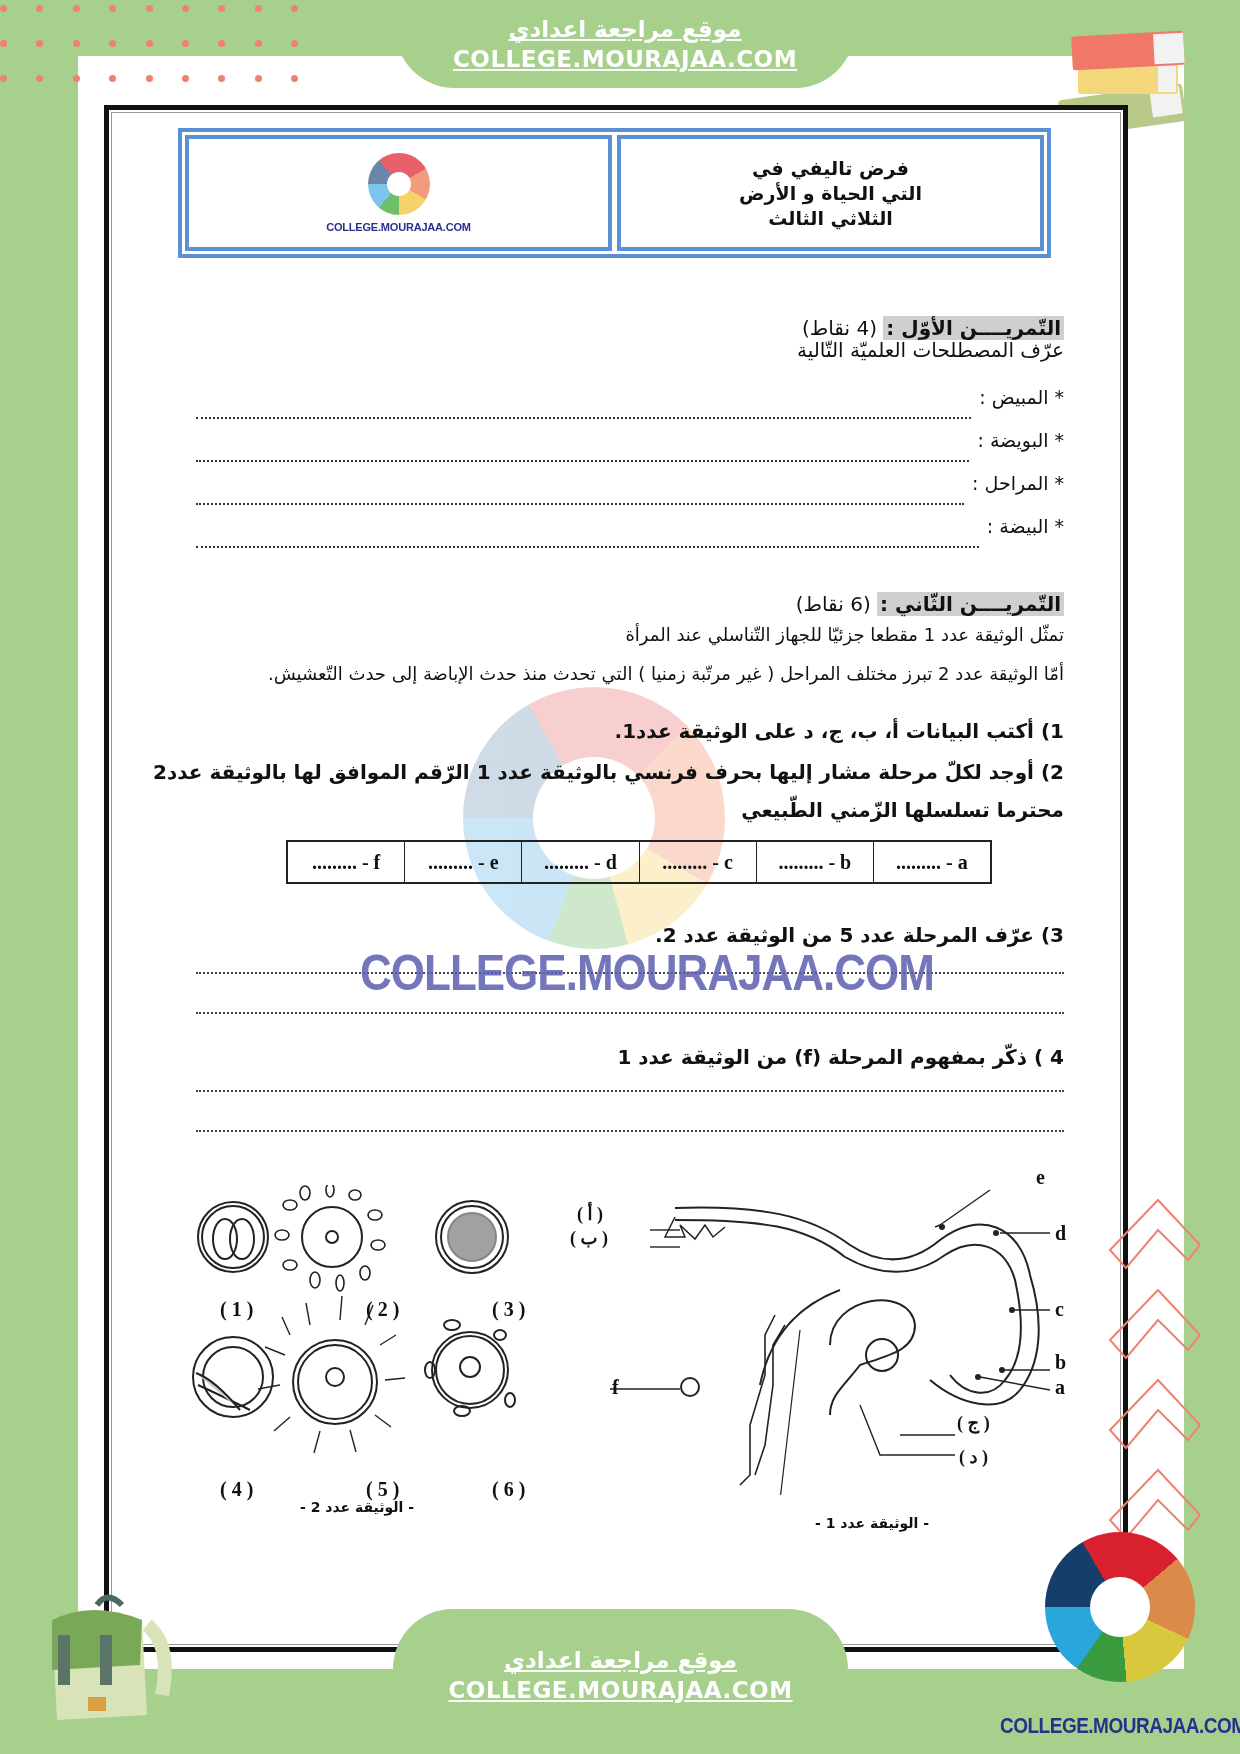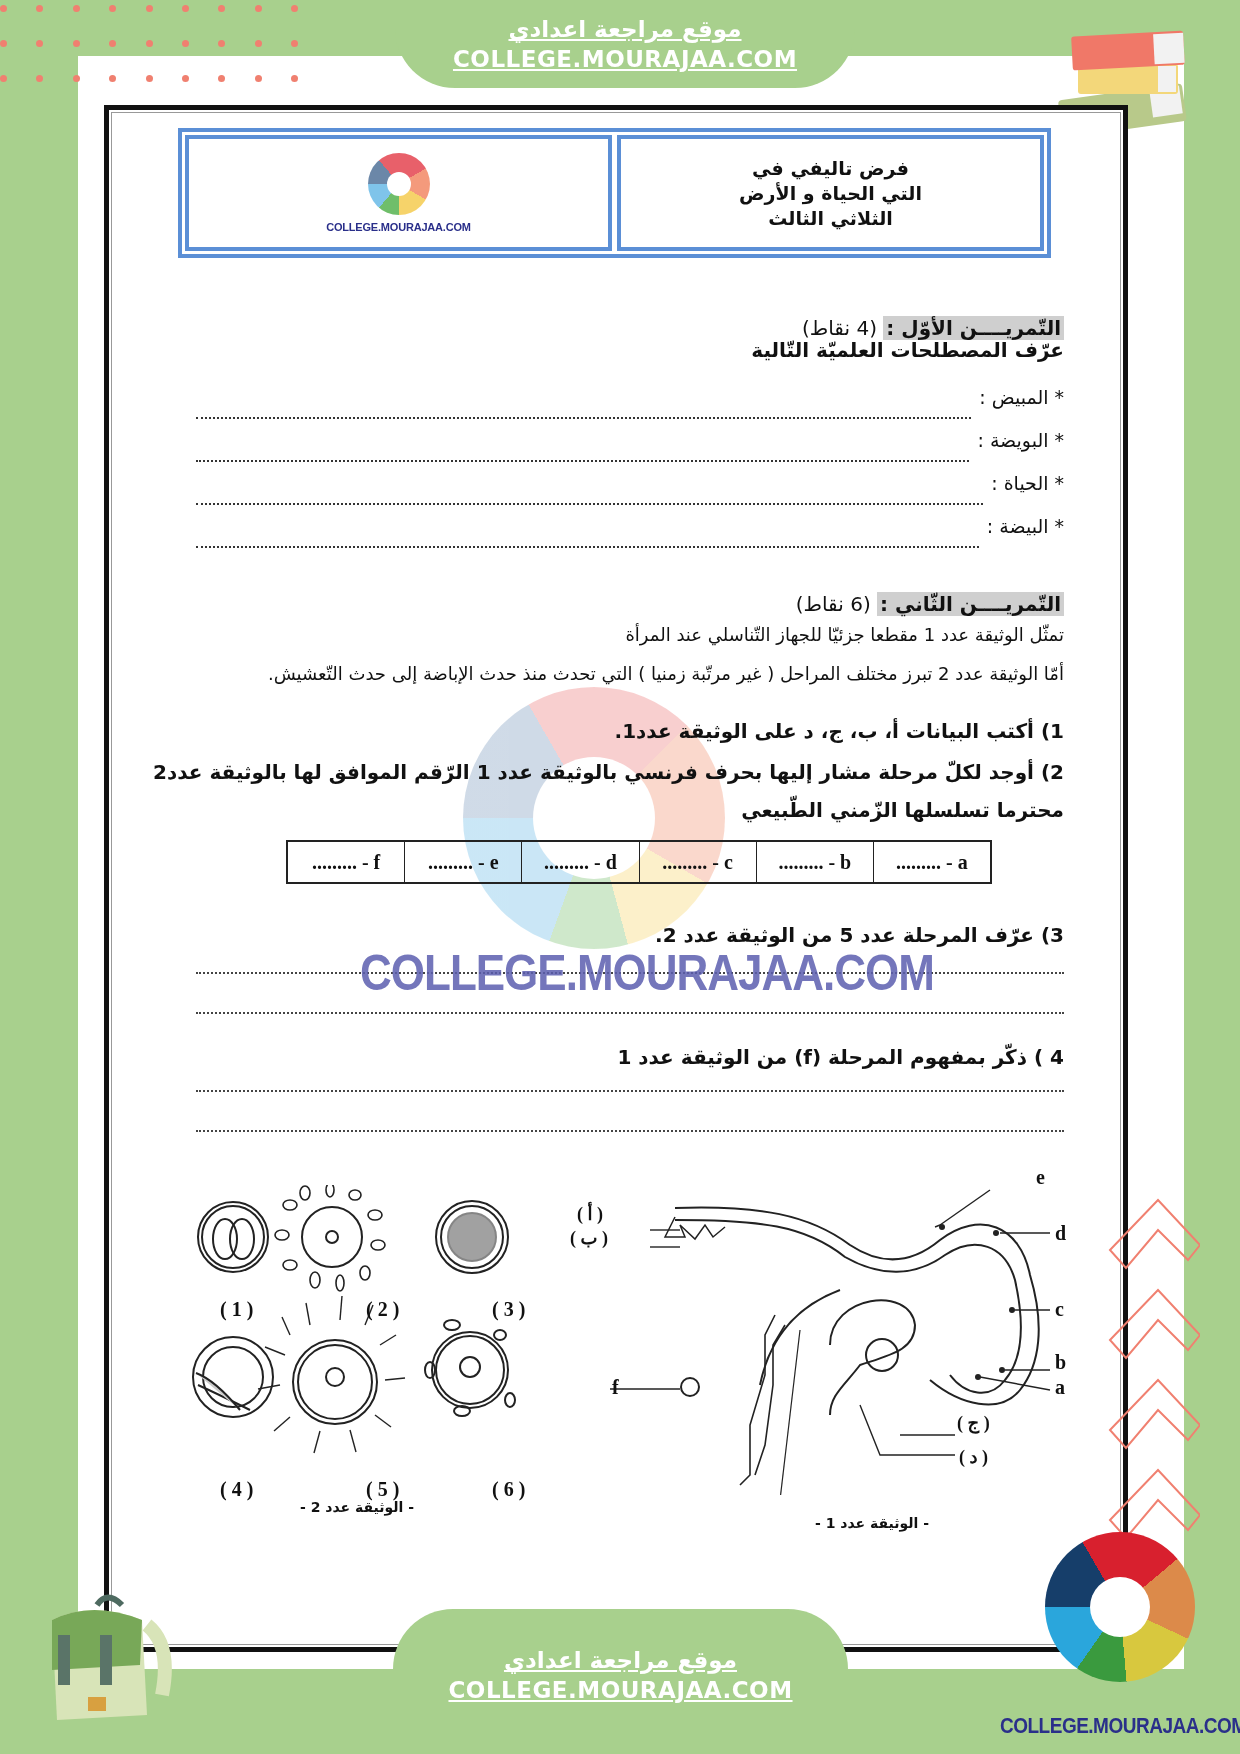--- a/index.html
+++ b/index.html
@@ -38,21 +38,21 @@
   .logo-ring { width: 62px; height: 62px; border-radius: 50%; position: relative;
      background: conic-gradient(#e8606a 0 60deg, #f49a7c 60deg 120deg, #f6d36a 120deg 180deg, #6fbe6a 180deg 220deg, #7fc4ea 220deg 270deg, #6b87a8 270deg 320deg, #e8606a 320deg 360deg); }
   .logo-ring::after { content: ""; position: absolute; left: 19px; top: 19px; width: 24px; height: 24px; border-radius: 50%; background: #fff; }
   .logo-text { font-family: "Liberation Sans", sans-serif; font-weight: bold; font-size: 11px; color: #2a2f8a; margin-top: 6px; letter-spacing: -0.2px; }
 
   
   .rtl { direction: rtl; text-align: right; font-family: "DejaVu Sans", sans-serif; }
   .block { position: absolute; right: 176px; }
   .ex-title { font-size: 20px; }
   .ex-title .hl { background: #cfcfcf; font-weight: bold; padding: 0 3px; }
-  .bold { font-weight: bold; }
+  .bold { font-weight: normal; }
   .line { font-size: 19px; height: 43px; line-height: 43px; display: flex; direction: rtl; align-items: flex-end; }
   .line .lbl { white-space: nowrap; }
   .dots-fill { flex: 1; border-bottom: 2px dotted #333; height: 26px; margin-right: 8px; }
   .para { font-size: 18px; line-height: 34px; }
   .q { font-size: 20px; font-weight: bold; line-height: 38px; margin-top: 12px; }
   .answer-line { position: absolute; left: 196px; right: 176px; border-bottom: 2px dotted #444; height: 2px; }
 
   
   #match-table { position: absolute; left: 286px; top: 840px; width: 706px; height: 44px; border: 2px solid #222; display: flex; direction: ltr; }
   .mcell { flex: 1; border-right: 1.5px solid #222; display: flex; align-items: center; justify-content: center; font-family: "Liberation Serif", serif; font-size: 20px; font-weight: bold; }
@@ -154,21 +154,21 @@
 <div class="rtl" style="position:absolute;top:376px;right:176px;left:196px;">
   <div class="line">
     <span class="lbl">* المبيض :</span>
     <span class="dots-fill"></span>
   </div>
   <div class="line">
     <span class="lbl">* البويضة :</span>
     <span class="dots-fill"></span>
   </div>
   <div class="line">
-    <span class="lbl">* الحياة :</span>
+    <span class="lbl">* المراحل :</span>
     <span class="dots-fill"></span>
   </div>
   <div class="line">
     <span class="lbl">* البيضة :</span>
     <span class="dots-fill"></span>
   </div>
 </div>
 
 <div id="wm-ring"></div>
 

